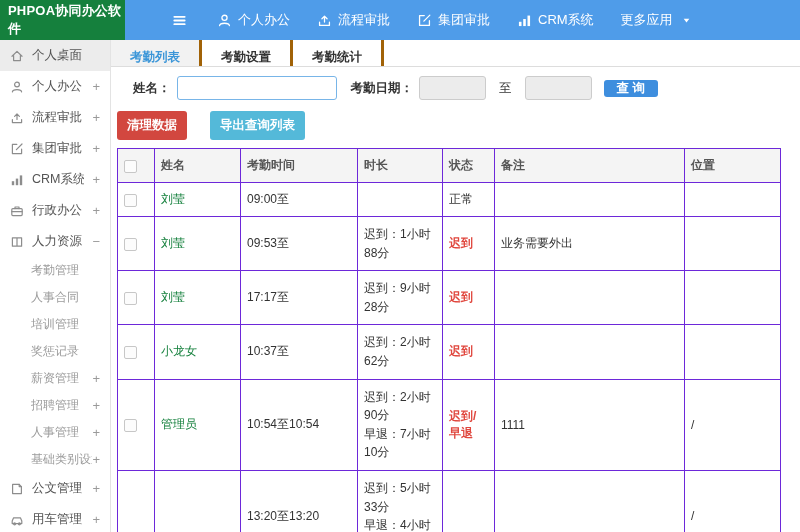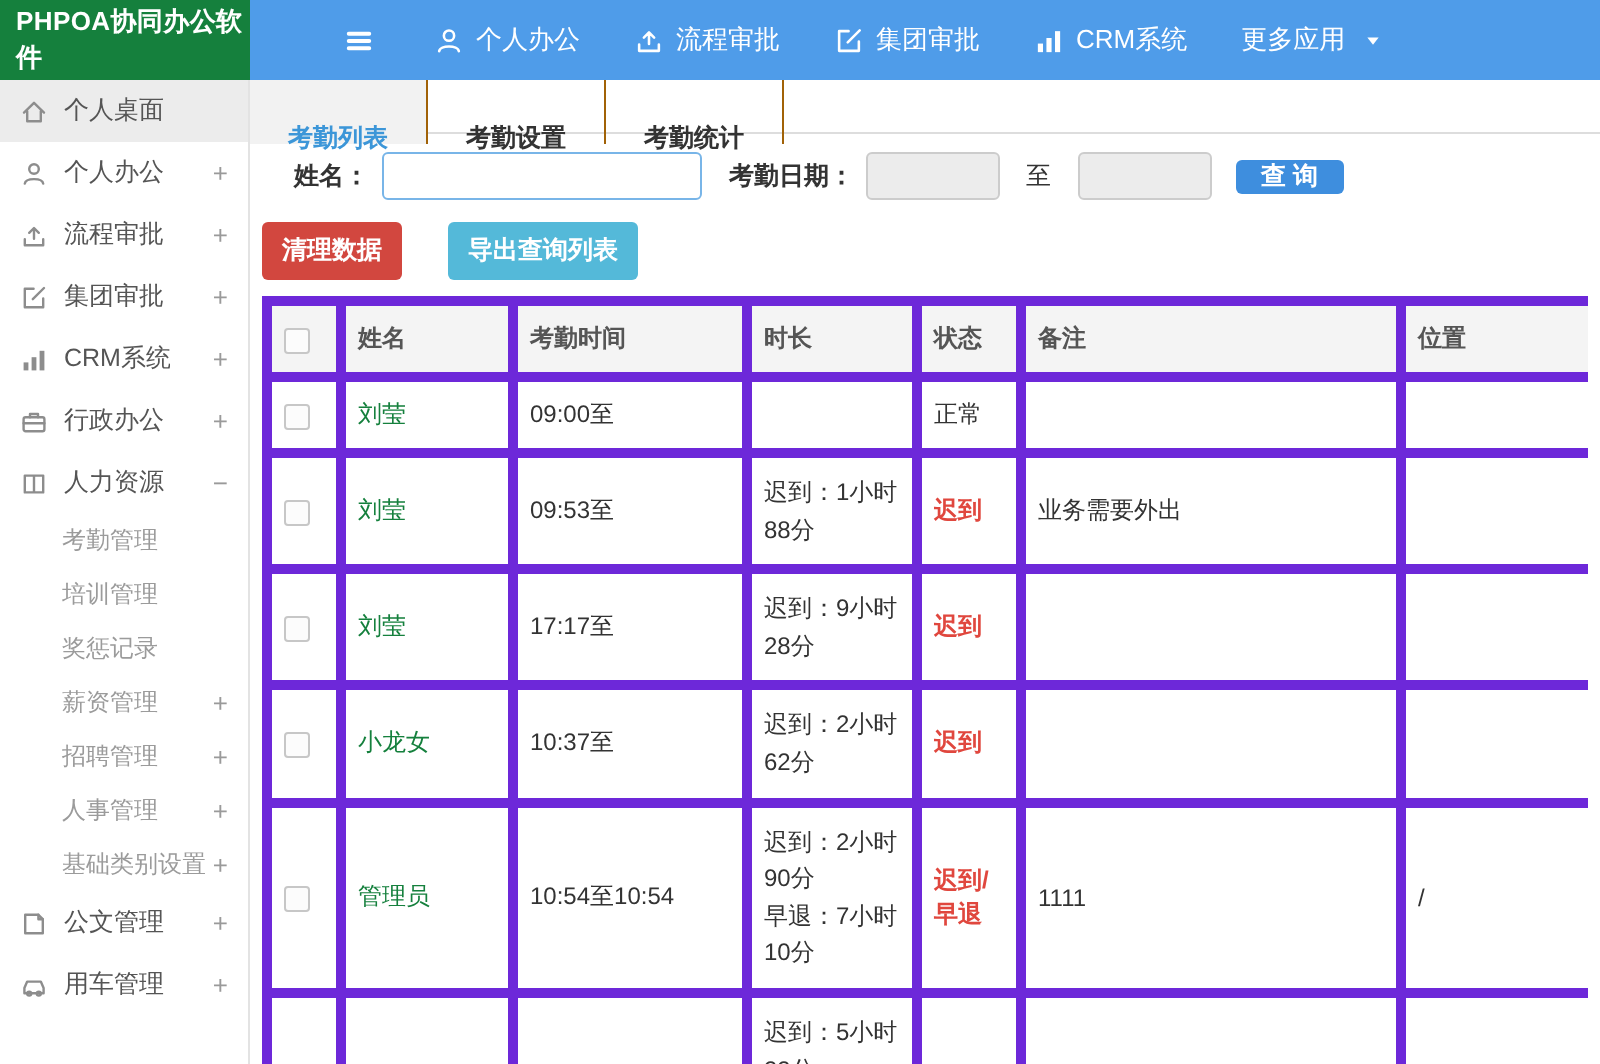--- a/index.html
+++ b/index.html
@@ -12,55 +12,55 @@
   .navbar { height:40px; background:#4f9ce9; display:flex; align-items:center; color:#fff; }
   .logo { width:125px; height:55px; background:#15803d; display:flex; align-items:center;
           padding-left:8px; font-size:13px; font-weight:bold; letter-spacing:.2px; flex:none; }
   .hamburger { margin-left:47px; width:15px; height:15px; color:#fff; cursor:pointer; flex:none; }
   .nav-menu { display:flex; align-items:center; margin-left:30px; gap:27px; font-size:13px; }
   .nav-item { display:flex; align-items:center; gap:6px; color:#fff; cursor:pointer; white-space:nowrap; }
   .nav-ico { width:15px; height:15px; }
   .nav-caret { width:11px; height:11px; margin-left:2px; }
   
   .layout { display:flex; height:492px; }
-  .sidebar { width:125px; flex:none; background:#fff; border-right:1px solid #e3e3e3; overflow:hidden; }
+  .sidebar { width:111px; flex:none; background:#fff; border-right:1px solid #e3e3e3; overflow:hidden; }
   .side-item { display:flex; align-items:center; gap:8px; padding:7px 10px; font-size:12.5px;
                color:#555; cursor:pointer; }
   .side-item.active { background:#ececec; }
   .side-ico { width:14px; height:14px; color:#8d8d8d; flex:none; }
   .side-label { white-space:nowrap; overflow:hidden; }
   .expand { margin-left:auto; color:#9a9a9a; font-size:13px; line-height:1; }
   .side-sub { display:flex; align-items:center; padding:5px 10px 5px 31px; font-size:12px;
               color:#9b9b9b; cursor:pointer; }
   
   .main { flex:1; min-width:0; display:flex; flex-direction:column; background:#fff; }
   .tabbar { display:flex; height:27px; border-bottom:1px solid #ddd; background:#fff; flex:none; }
-  .tab { padding:16px 19px; line-height:26px; font-size:12.5px; font-weight:bold; color:#333;
-         border-right:1px solid #a16207; cursor:pointer; white-space:nowrap; }
+  .tab { padding:4px 19px; line-height:26px; font-size:12.5px; font-weight:bold; color:#333;
+         border-right:3px solid #a16207; cursor:pointer; white-space:nowrap; }
   .tab.active { background:#f2f2f2; color:#3c96d8; }
   
   .filter { display:flex; align-items:center; margin:9px 0 0 22px; font-size:12.5px; color:#333; flex:none; }
   .filter .lbl { font-weight:bold; white-space:nowrap; }
   .txt { height:24px; border-radius:3px; font-size:12px; padding:0 6px; outline:none;
          font-family:"Liberation Sans",sans-serif; }
   .name-input { width:160px; margin-left:6px; border:1px solid #78b5e8; background:#fff; }
   .date-lbl { margin-left:14px; }
   .date-input { width:67px; margin-left:6px; border:1px solid #ccc; background:#ececec; }
   .to-sep { margin-left:13px; }
   .date-input.second { margin-left:13px; }
   .btn { border:none; border-radius:3px; color:#fff; font-weight:bold; font-size:12.5px;
          cursor:pointer; font-family:"Liberation Sans",sans-serif; white-space:nowrap; }
   .btn-query { background:#3e8ede; padding:0 13px; margin-left:12px;text-align:right; }
   .actions { display:flex; gap:23px; margin:11px 0 0 6px; flex:none; }
   .btn-danger { background:#d2473f; padding:6px 10px; }
   .btn-info { background:#54b9d9; padding:6px 10px; }
   
   .table-wrap { margin:8px 6px 0; flex:1; overflow:hidden; }
   table { border-collapse:collapse; table-layout:fixed; width:663px; font-size:12px; color:#333; }
-  th, td { border:5px solid #6d28d9; padding:8px 6px; text-align:left; vertical-align:middle;
+  th, td { border:1px solid #6d28d9; padding:8px 6px; text-align:left; vertical-align:middle;
            overflow:hidden; }
   thead th { background:#f4f4f4; color:#555; font-weight:bold; }
   td.dur { white-space:pre-line; line-height:1.55; }
   .link { color:#15803d; cursor:pointer; }
   .status-late { color:#e0473e; font-weight:bold; }
   .status-normal { color:#333; }
   input.cb { appearance:none; -webkit-appearance:none; width:13px; height:13px; margin:0;
              border:1px solid #c7c7c7; border-radius:2px; background:#fcfcfc; vertical-align:middle;
              cursor:pointer; }
 </style>
@@ -164,20 +164,23 @@
       </div>
       <div class="side-item">
         <svg class="side-ico" viewBox="0 0 14 14" fill="none" stroke="currentColor" stroke-width="1.2" stroke-linecap="round" stroke-linejoin="round">
           <path d="M2.4 2.8h9.2v8.4H2.4zM7 2.8v8.4"></path>
         </svg>
         <span class="side-label">人力资源</span>
         <span class="expand">−</span>
       </div>
       <div class="side-sub">
         <span class="side-label">考勤管理</span>
+      </div>
+      <div class="side-sub">
+        <span class="side-label">人事合同</span>
       </div>
       <div class="side-sub">
         <span class="side-label">培训管理</span>
       </div>
       <div class="side-sub">
         <span class="side-label">奖惩记录</span>
       </div>
       <div class="side-sub">
         <span class="side-label">薪资管理</span>
         <span class="expand">+</span>

